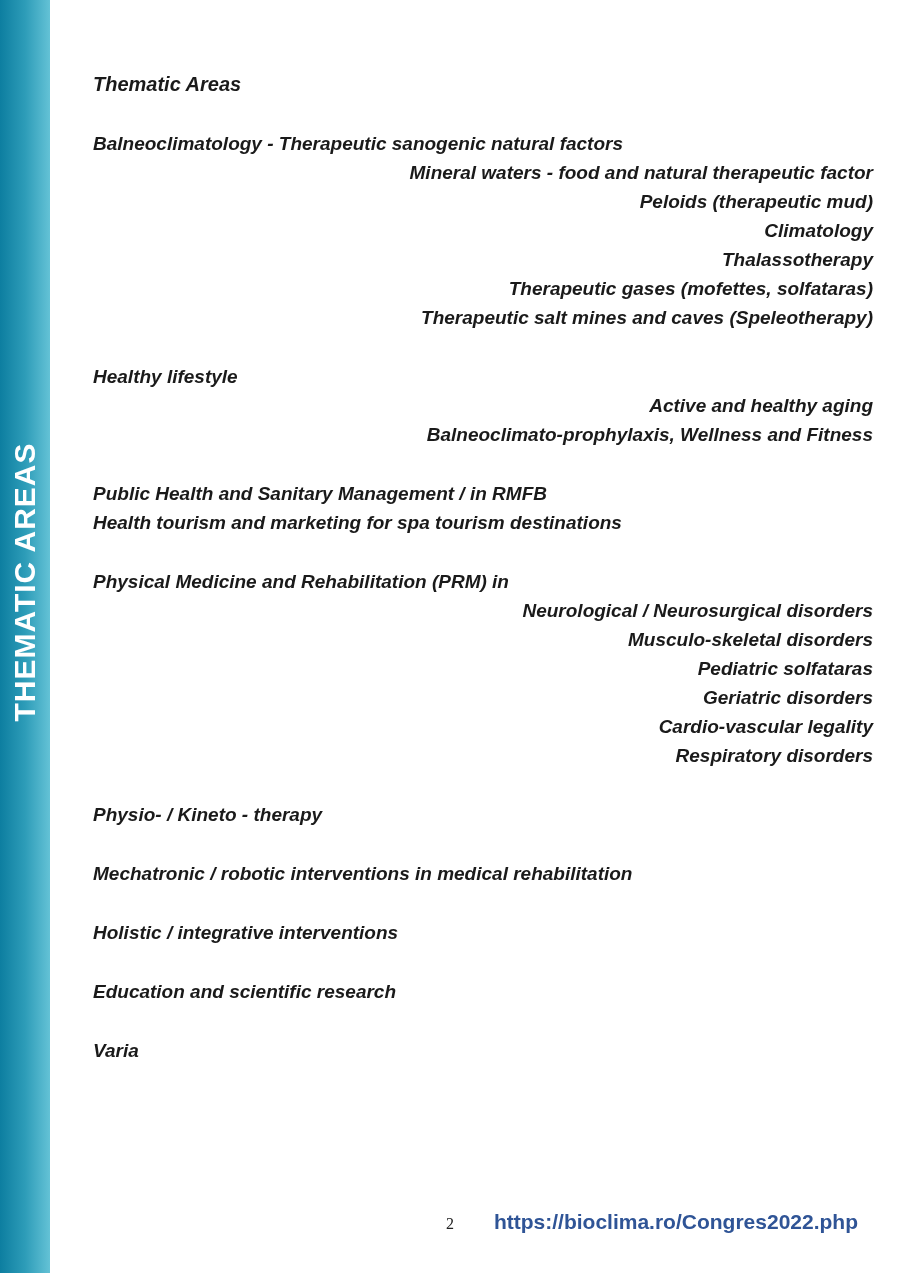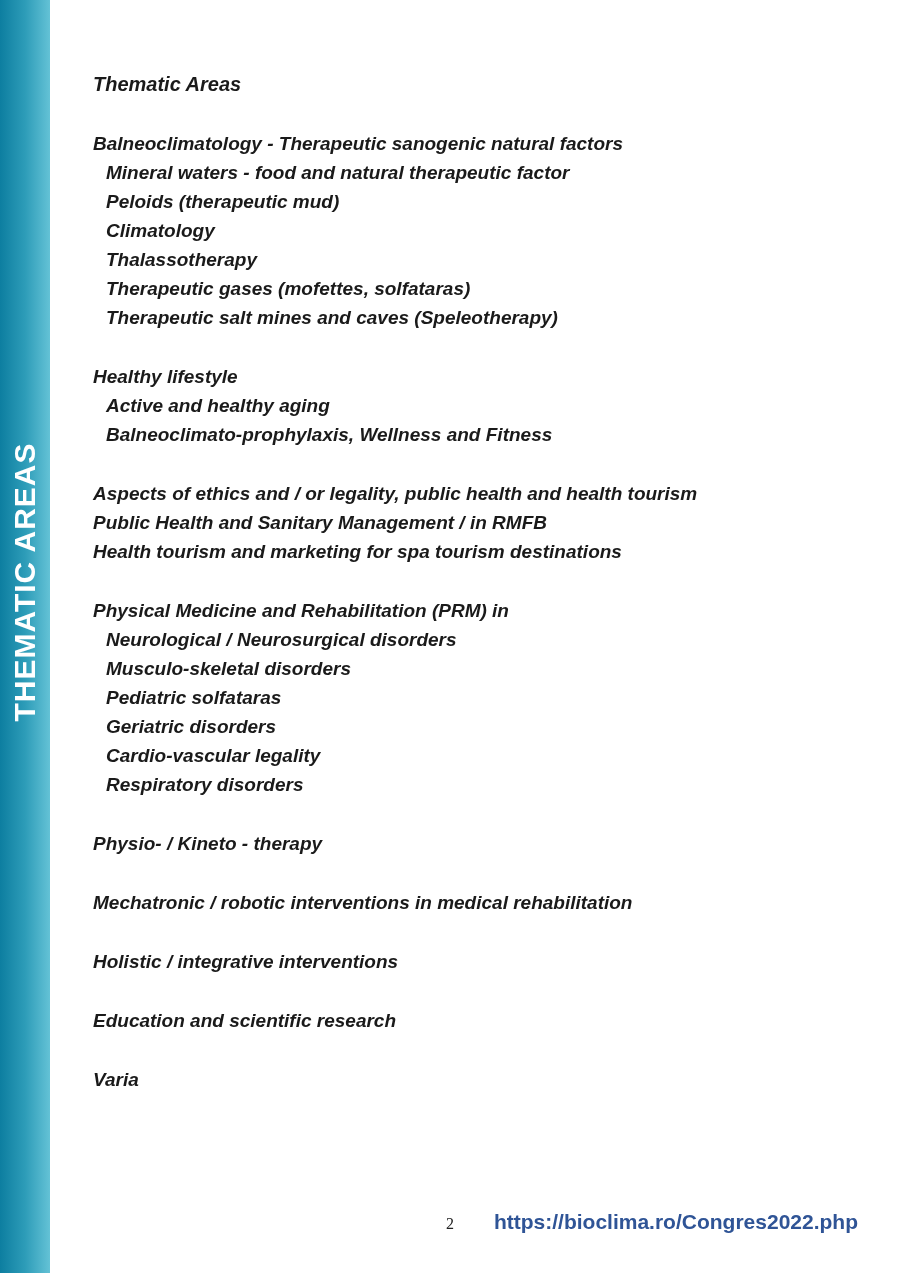--- a/index.html
+++ b/index.html
@@ -24,21 +24,21 @@
   
   .content {
     position:absolute; left:93px; top:70px; width:780px;
     color:#1a1a1a; font-weight:bold; font-style:italic;
     font-size:19px; line-height:29px;
   }
   .page-title { margin:0 0 30px 0; font-size:20px; }
   .section { margin:0 0 30px 0; }
   .section:last-child { margin-bottom:0;font-style:italic; }
   .line { margin:0; }
-  .line.indent { padding-left:13px; }
+  .line.indent { padding-left:13px;text-align:right; }
   
   .page-number {
     position:absolute; top:1215px; left:50%; transform:translateX(-50%);
     font-family:"Liberation Serif", serif; font-size:16px; color:#222222;
   }
   .footer-url {
     position:absolute; top:1210px; right:42px;
     font-weight:bold; font-size:21px; color:#2f5496;
     text-decoration:none; font-style:normal;margin-left:16px;
   }
@@ -63,21 +63,20 @@
           <div class="line indent">Thalassotherapy</div>
           <div class="line indent">Therapeutic gases (mofettes, solfataras)</div>
           <div class="line indent">Therapeutic salt mines and caves (Speleotherapy)</div>
         </div>
         <div class="section">
           <div class="line">Healthy lifestyle</div>
           <div class="line indent">Active and healthy aging</div>
           <div class="line indent">Balneoclimato-prophylaxis, Wellness and Fitness</div>
         </div>
         <div class="section">
-          <div class="line">Aspects of ethics and / or legality, public health and health tourism</div>
           <div class="line">Public Health and Sanitary Management / in RMFB</div>
           <div class="line">Health tourism and marketing for spa tourism destinations</div>
         </div>
         <div class="section">
           <div class="line">Physical Medicine and Rehabilitation (PRM) in</div>
           <div class="line indent">Neurological / Neurosurgical disorders</div>
           <div class="line indent">Musculo-skeletal disorders</div>
           <div class="line indent">Pediatric solfataras</div>
           <div class="line indent">Geriatric disorders</div>
           <div class="line indent">Cardio-vascular legality</div>

